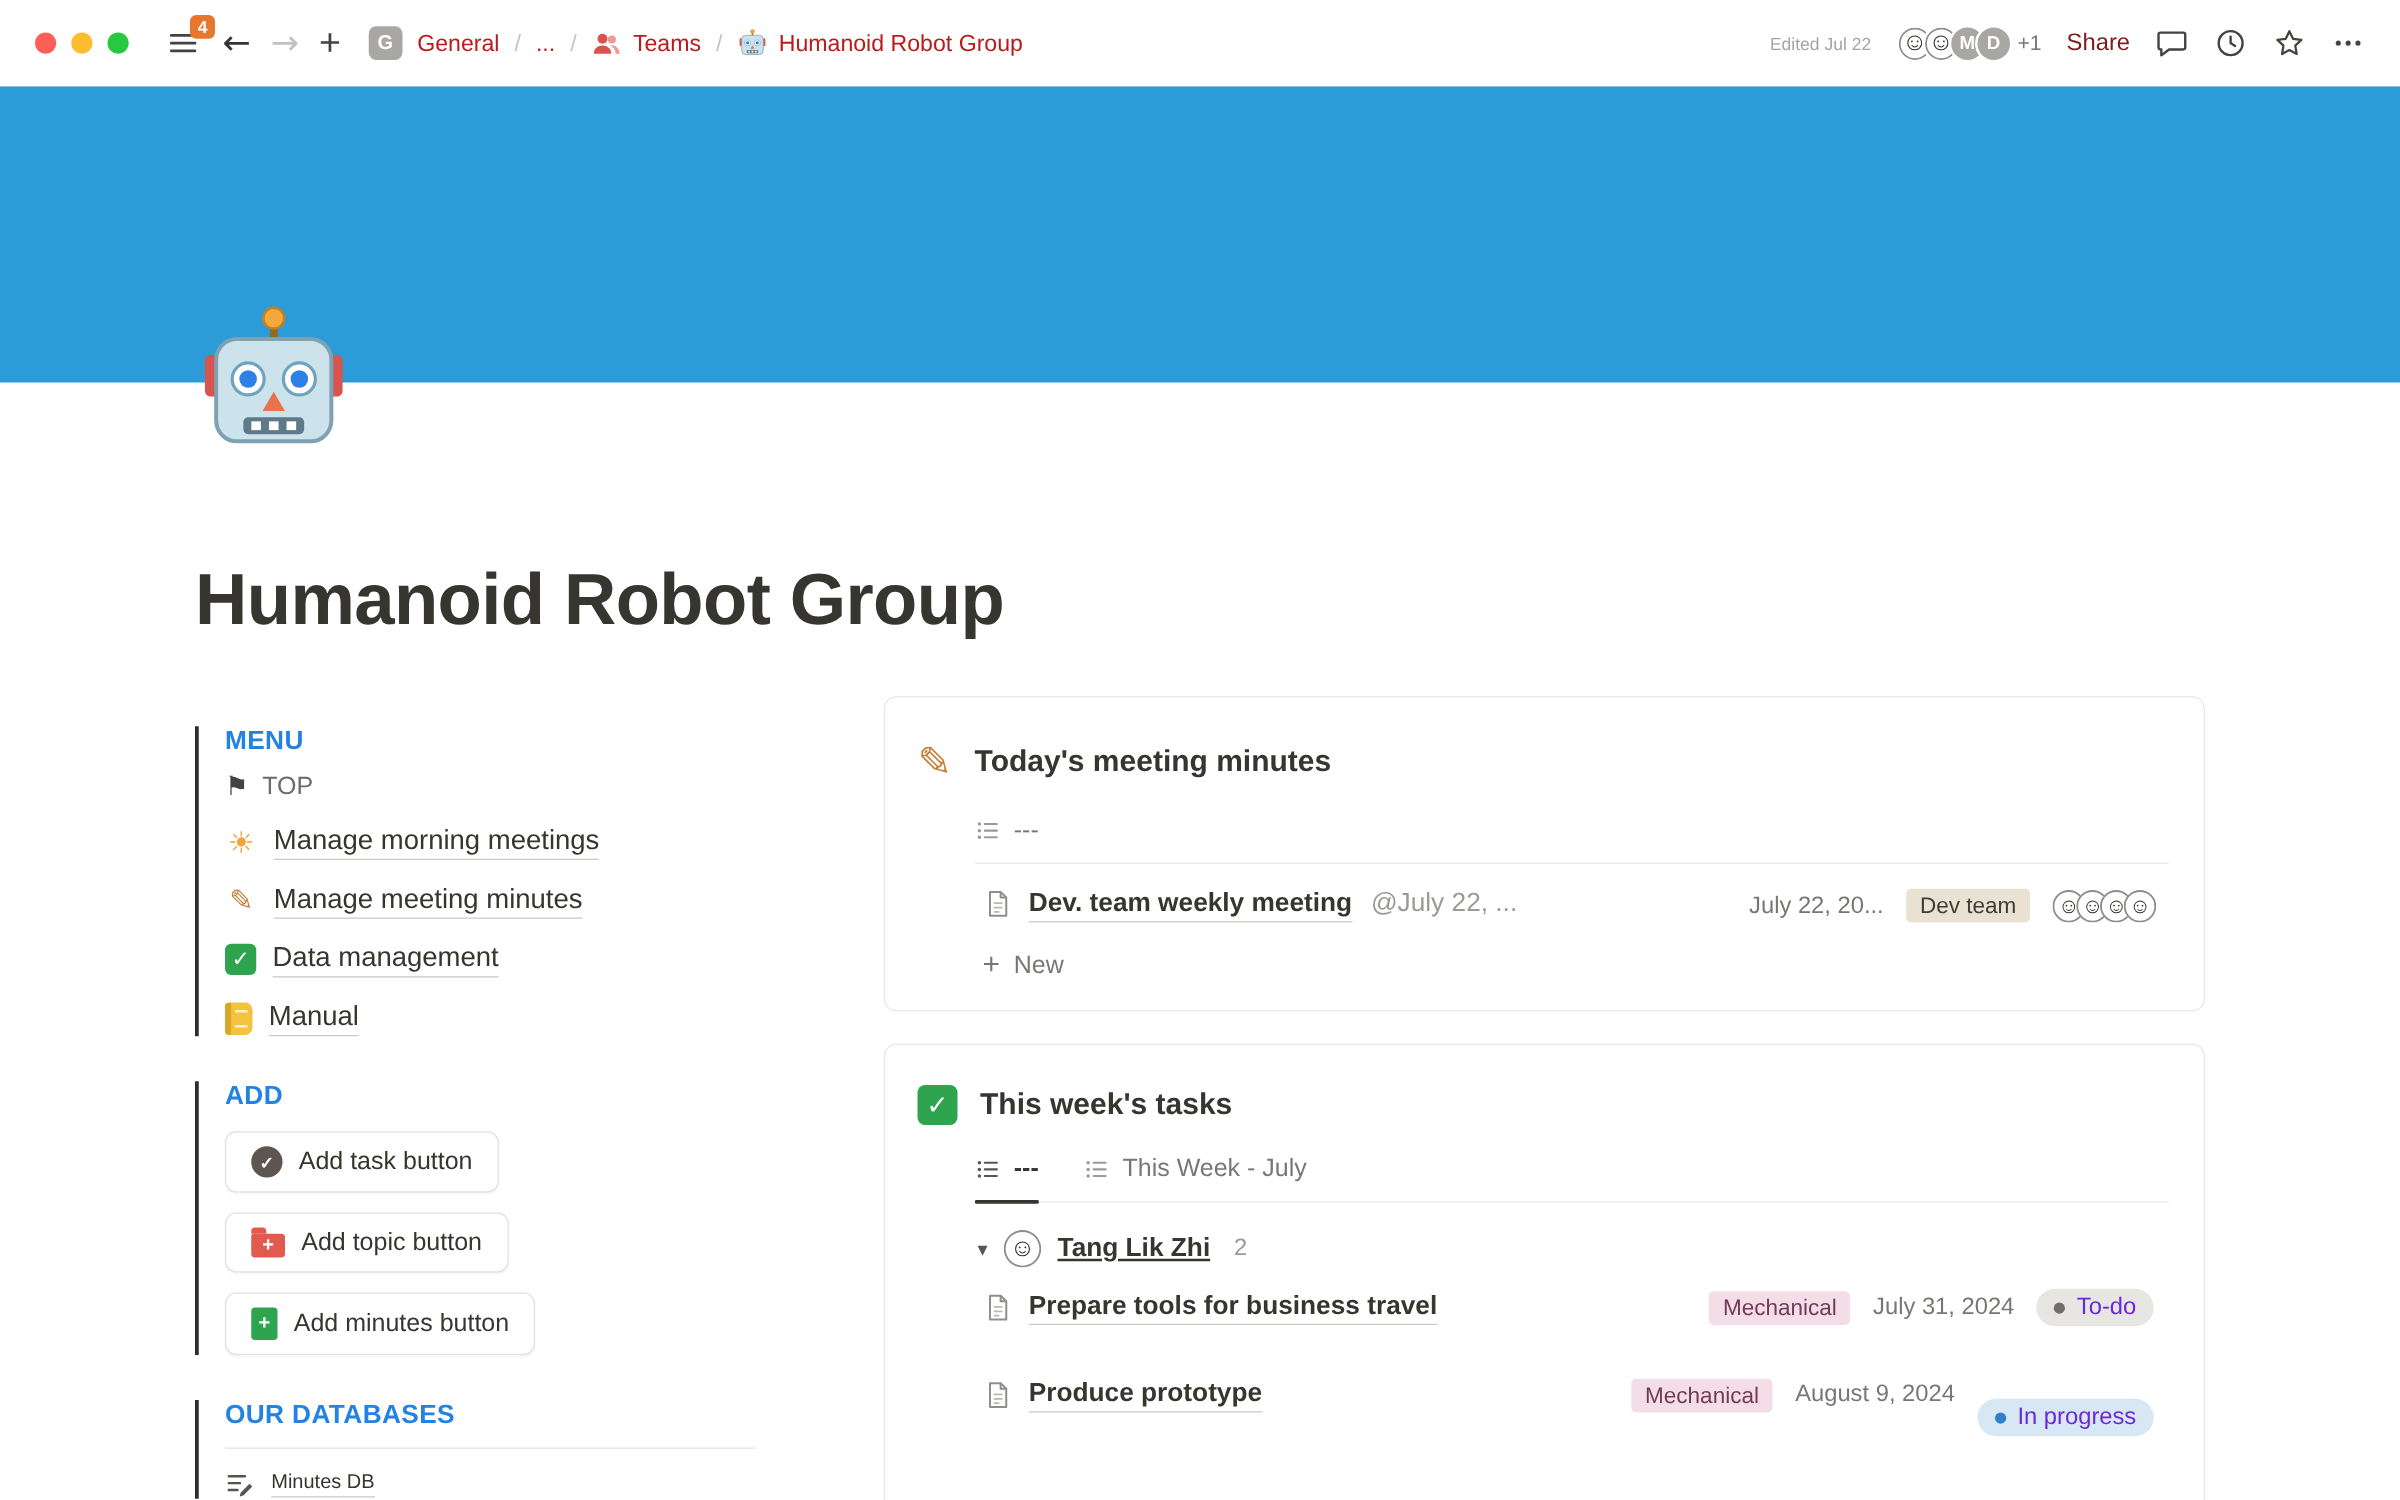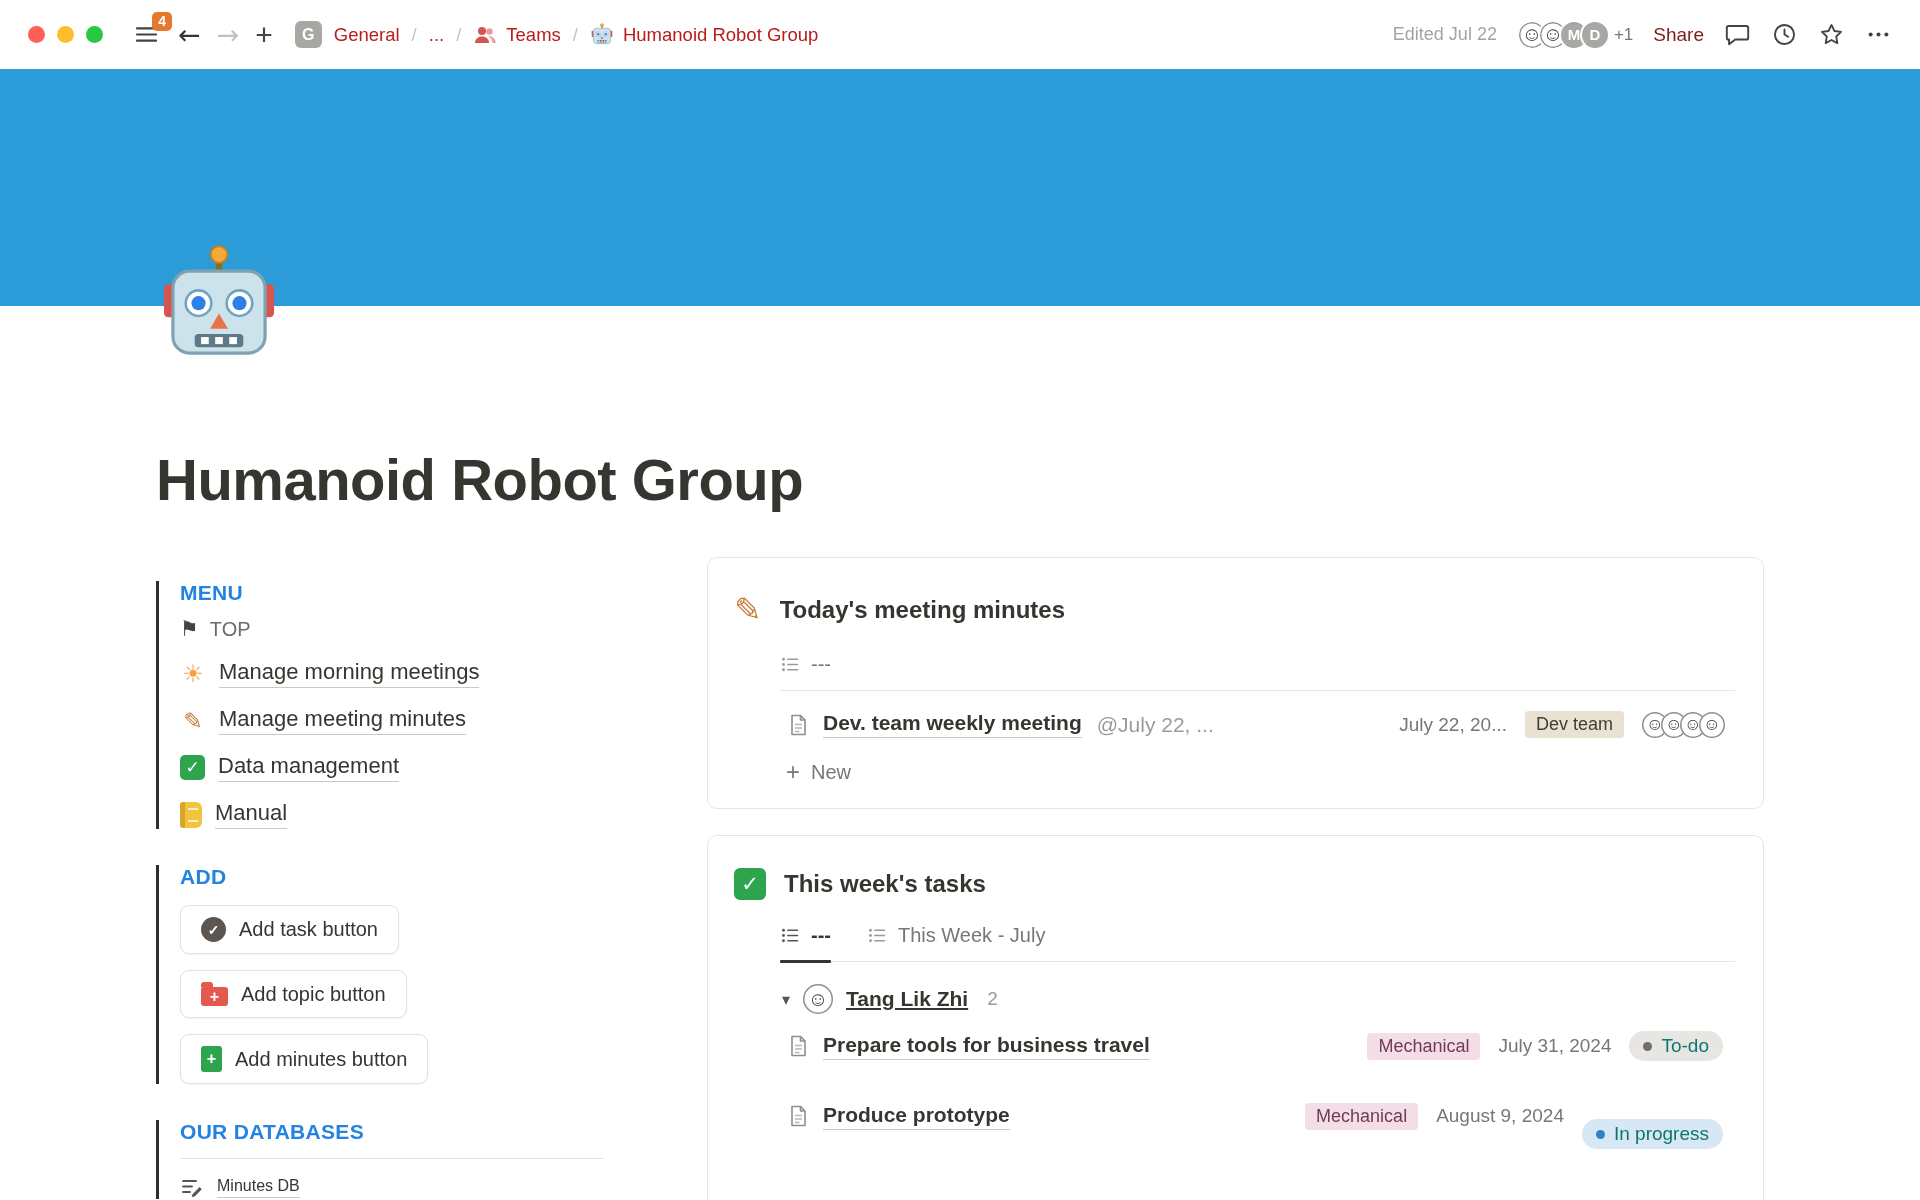--- a/index.html
+++ b/index.html
@@ -39,21 +39,21 @@
   .breadcrumb { display: flex; align-items: center; gap: 12px; font-size: 18.5px; margin-left: 6px; }
   .ws-badge {
     width: 27px; height: 27px; border-radius: 6px; background: #A9A7A3;
     color: #fff; display: flex; align-items: center; justify-content: center;
     font-size: 16px; font-weight: 700;
   }
   .crumb { color: #b91c1c; cursor: pointer; display: inline-flex; align-items: center; gap: 9px; }
   .crumb-sep { color: #C6C4C1; }
 
   .topbar-right { margin-left: auto; display: flex; align-items: center; gap: 20px; }
-  .edited { color: #A7A49F; font-size: 18px; white-space: nowrap; }
+  .edited { color: #A7A49F; font-size: 14px; white-space: nowrap; }
   .avatar-stack { display: flex; align-items: center; }
   .avatar {
     width: 30px; height: 30px; border-radius: 50%; border: 2px solid #fff;
     margin-left: -9px; display: flex; align-items: center; justify-content: center;
     font-size: 15px; flex-shrink: 0;
   }
   .avatar:first-child { margin-left: 0; }
   .avatar.face { background: #fff; box-shadow: inset 0 0 0 1.5px #8F8E8B; color: #37352F; font-size: 20px; }
   .avatar.letter { background: #A9A7A3; color: #fff; font-weight: 700; }
   .plus-one { font-size: 17px; color: #787774; margin-left: 4px; }
@@ -124,21 +124,21 @@
   .header-checkbox { width: 32px; height: 32px; border-radius: 6px; background: #2EA44F; color: #fff; display: flex; align-items: center; justify-content: center; font-size: 21px; font-weight: 700; }
 
   .card-content { margin: 0 28px 0 72px; }
   .tabs { display: flex; gap: 36px; border-bottom: 1px solid #E8E6E3; }
   .tab { display: inline-flex; align-items: center; gap: 10px; font-size: 20px; color: #787774; padding-bottom: 14px; position: relative; cursor: pointer; }
   .tab .ic { width: 21px; height: 21px; color: #9B9A97; }
   .tab.active { color: #37352F; font-weight: 600; }
   .tab.active .ic { color: #57554F; }
   .tab.active::after { content: ""; position: absolute; left: 0; right: 0; bottom: -1.5px; height: 2.5px; background: #37352F; border-radius: 1px; }
 
-  .m-row { display: flex; align-items: center; gap: 13px; padding: 20px 10px 12px 6px; }
+  .m-row { display: flex; align-items: flex-start; gap: 13px; padding: 20px 10px 12px 6px; }
   .row-page-ic { width: 24px; height: 24px; flex-shrink: 0; }
   .row-title { font-size: 21px; font-weight: 600; cursor: pointer; white-space: nowrap; }
   .mention { color: #9B9A97; font-size: 21px; margin-left: 2px; white-space: nowrap; }
   .row-right { margin-left: auto; display: flex; align-items: center; gap: 18px; }
   .date-text { color: #787774; font-size: 19px; white-space: nowrap; }
   .tag { font-size: 18px; padding: 3px 11px; border-radius: 4px; white-space: nowrap; }
   .tag.team { background: #E9E1D1; color: #3F3D38; }
   .tag.mech { background: #F3DEE8; color: #713B57; }
   .mini-avatars { display: flex; }
   .mini-av {
@@ -151,21 +151,21 @@
   .new-row { display: flex; align-items: center; gap: 11px; color: #787774; font-size: 20px; padding: 10px 6px 24px; cursor: pointer; }
   .new-plus { font-size: 24px; font-weight: 300; line-height: 1; }
 
   .group-row { display: flex; align-items: center; gap: 13px; margin: 22px 0 6px; padding-left: 2px; }
   .tri-glyph { color: #57554F; font-size: 16px; cursor: pointer; font-family: "DejaVu Sans", sans-serif; }
   .group-av { width: 30px; height: 30px; border-radius: 50%; background: #fff; box-shadow: inset 0 0 0 1.5px #8F8E8B; display: flex; align-items: center; justify-content: center; font-size: 20px; }
   .group-name { font-size: 21px; font-weight: 600; text-decoration: underline; }
   .group-count { color: #9B9A97; font-size: 19px; margin-left: 6px; }
 
   .t-row { display: flex; align-items: center; gap: 13px; padding: 11px 12px 11px 6px; }
-  .status { display: inline-flex; align-items: center; gap: 9px; border-radius: 15px; padding: 4px 14px; font-size: 19px; color: #0f766e; white-space: nowrap; }
+  .status { display: inline-flex; align-items: center; gap: 9px; border-radius: 15px; padding: 4px 14px; font-size: 19px; color: #6d28d9; white-space: nowrap; }
   .status .dot { width: 9px; height: 9px; border-radius: 50%; }
   .status.todo { background: #E7E6E3; }
   .status.todo .dot { background: #6F6E69; }
   .status.progress { background: #D7E7F4; margin-top: 36px; }
   .status.progress .dot { background: #2E80C8; }
   .tasks-card { padding-bottom: 50px; }
 </style>
 </head>
 <body>
 

